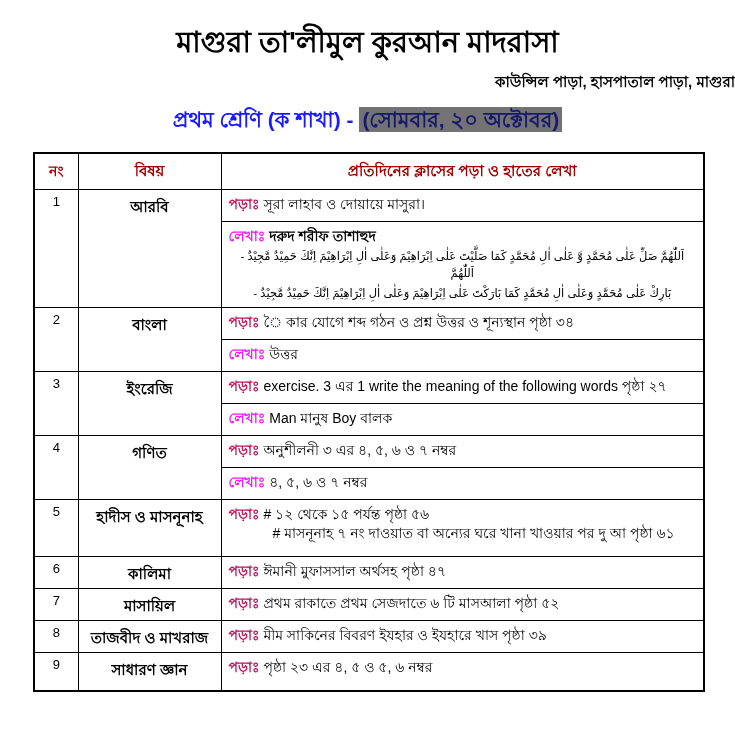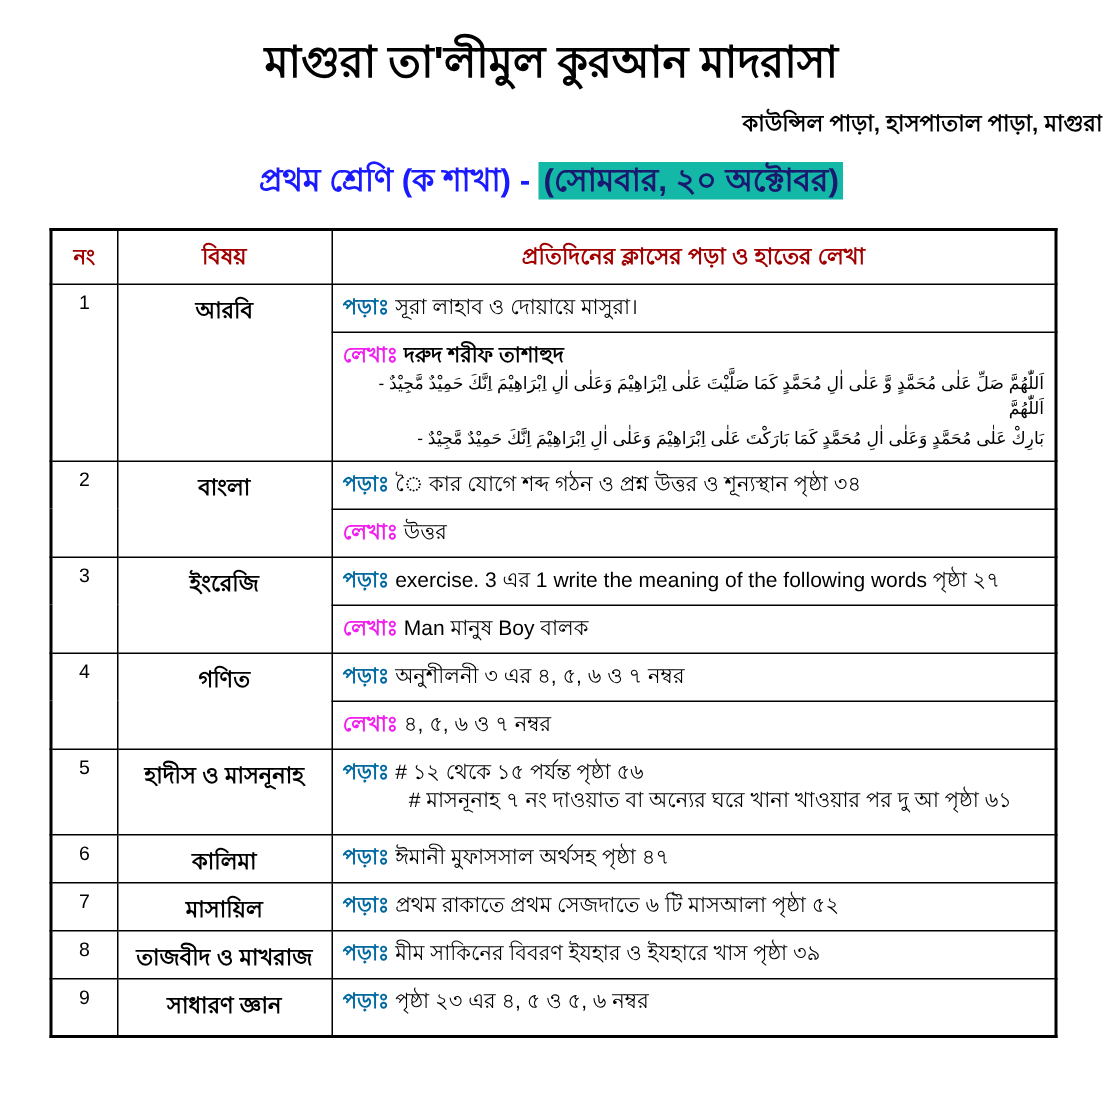--- a/index.html
+++ b/index.html
@@ -4,33 +4,33 @@
 <style>
   html,body{margin:0;padding:0;background:#ffffff;}
   body{width:735px;height:740px;font-family:"Liberation Sans","DejaVu Sans",sans-serif;color:#000;}
   .page{position:relative;width:735px;height:740px;overflow:hidden;}
 
   .title{ text-align:center;padding-top:26px;font-size:29px;font-weight:bold;line-height:1.15;}
   .address{text-align:right;margin-top:11px;font-size:15px;font-weight:bold;}
   .phones{ text-align:center;margin-top:7px;font-size:15px;font-weight:bold;letter-spacing:.3px;}
   .classline{text-align:center;margin-top:9px;font-size:21px;font-weight:bold;}
   .cl-plain{color:#1a1aff;}
-  .cl-hl{background:#14b8a6;color:#191970;padding:1px 3px;}
+  .cl-hl{background:#737373;color:#191970;padding:1px 3px;}
 
   table.tbl{border-collapse:collapse;table-layout:fixed;width:670px;margin:13px 0 0 33px;
             border:2px solid #000;}
   .tbl th,.tbl td{border:1.5px solid #000;}
   .tbl th{color:#a00000;font-size:15px;font-weight:bold;padding:5px 2px;text-align:center;}
   td.no{ text-align:center;vertical-align:top;font-size:13px;padding-top:4px;}
   td.subj{text-align:center;vertical-align:top;font-weight:bold;font-size:15px;padding-top:5px;}
   td.content{vertical-align:top;font-size:14px;padding:5px 7px;line-height:1.35;}
-  .lbl-pora{color:#0369a1;font-weight:bold;}
+  .lbl-pora{color:#be185d;font-weight:bold;}
   .lbl-lekha{color:#f01ff0;font-weight:bold;}
   .bold{font-weight:bold;}
-  .arabic{direction:rtl;font-size:11.5px;line-height:1.5;margin-top:2px;}
+  .arabic{direction:rtl;text-align:center;font-size:11.5px;line-height:1.5;margin-top:2px;}
   .indent{padding-left:44px;}
   .h-sm{height:21px;}   
   .h-r1b{height:64px;}  
   .h-r5{height:46px;margin-left:29px;}   
   .h-r9{height:27px;}
 </style>
 </head>
 <body>
 
 <div class="page">

